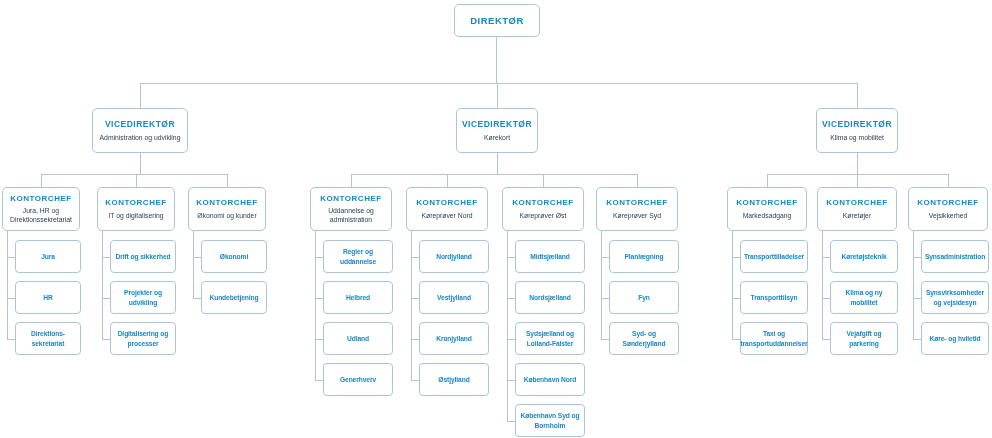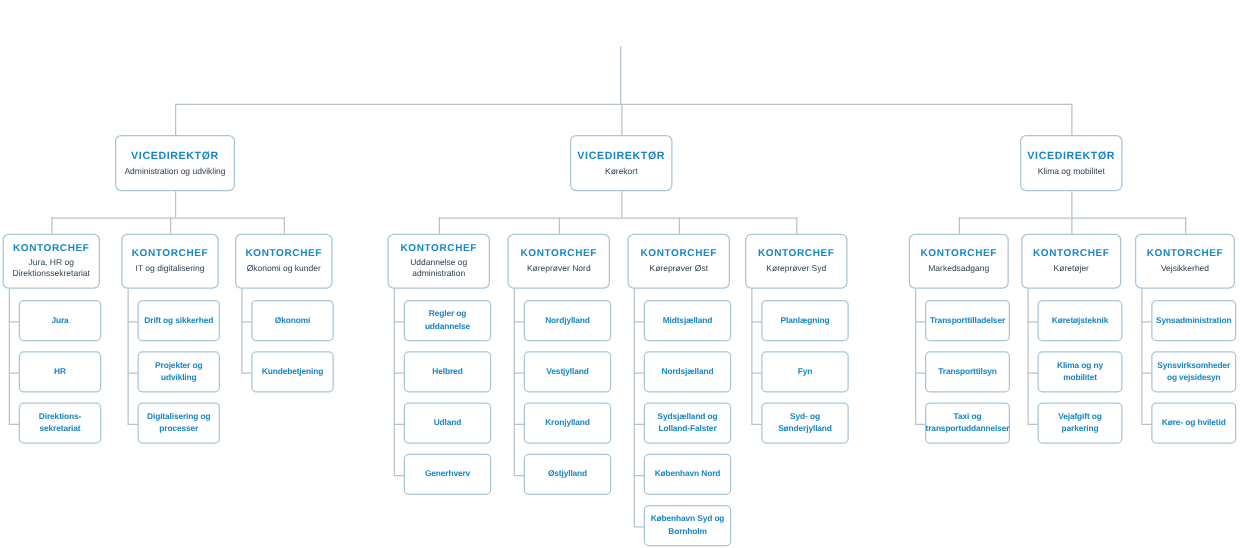--- a/index.html
+++ b/index.html
@@ -46,20 +46,23 @@
     font-size: 6.7px;
     font-weight: bold;
     line-height: 1.35;
     letter-spacing: -0.1px;
   }
 </style>
 </head>
 <body>
 
 <div id="org-chart">
+    <div class="box director" style="left: 454px; top: 4px; width: 86px; height: 33px;">
+      <div class="title">DIREKTØR</div>
+    </div>
     <div class="line" style="left: 496px; top: 37px; width: 1px; height: 46px;"></div>
     <div class="line" style="left: 140px; top: 83px; width: 718px; height: 1px;"></div>
     <div class="line" style="left: 140px; top: 83px; width: 1px; height: 25px;"></div>
     <div class="box vice" style="left: 92px; top: 108px; width: 96px; height: 45px;">
       <div class="title">VICEDIREKTØR</div>
       <div class="subtitle">Administration og udvikling</div>
     </div>
     <div class="line" style="left: 140px; top: 153px; width: 1px; height: 21px;"></div>
     <div class="line" style="left: 41px; top: 174px; width: 187px; height: 1px;"></div>
     <div class="line" style="left: 41px; top: 174px; width: 1px; height: 13px;"></div>

